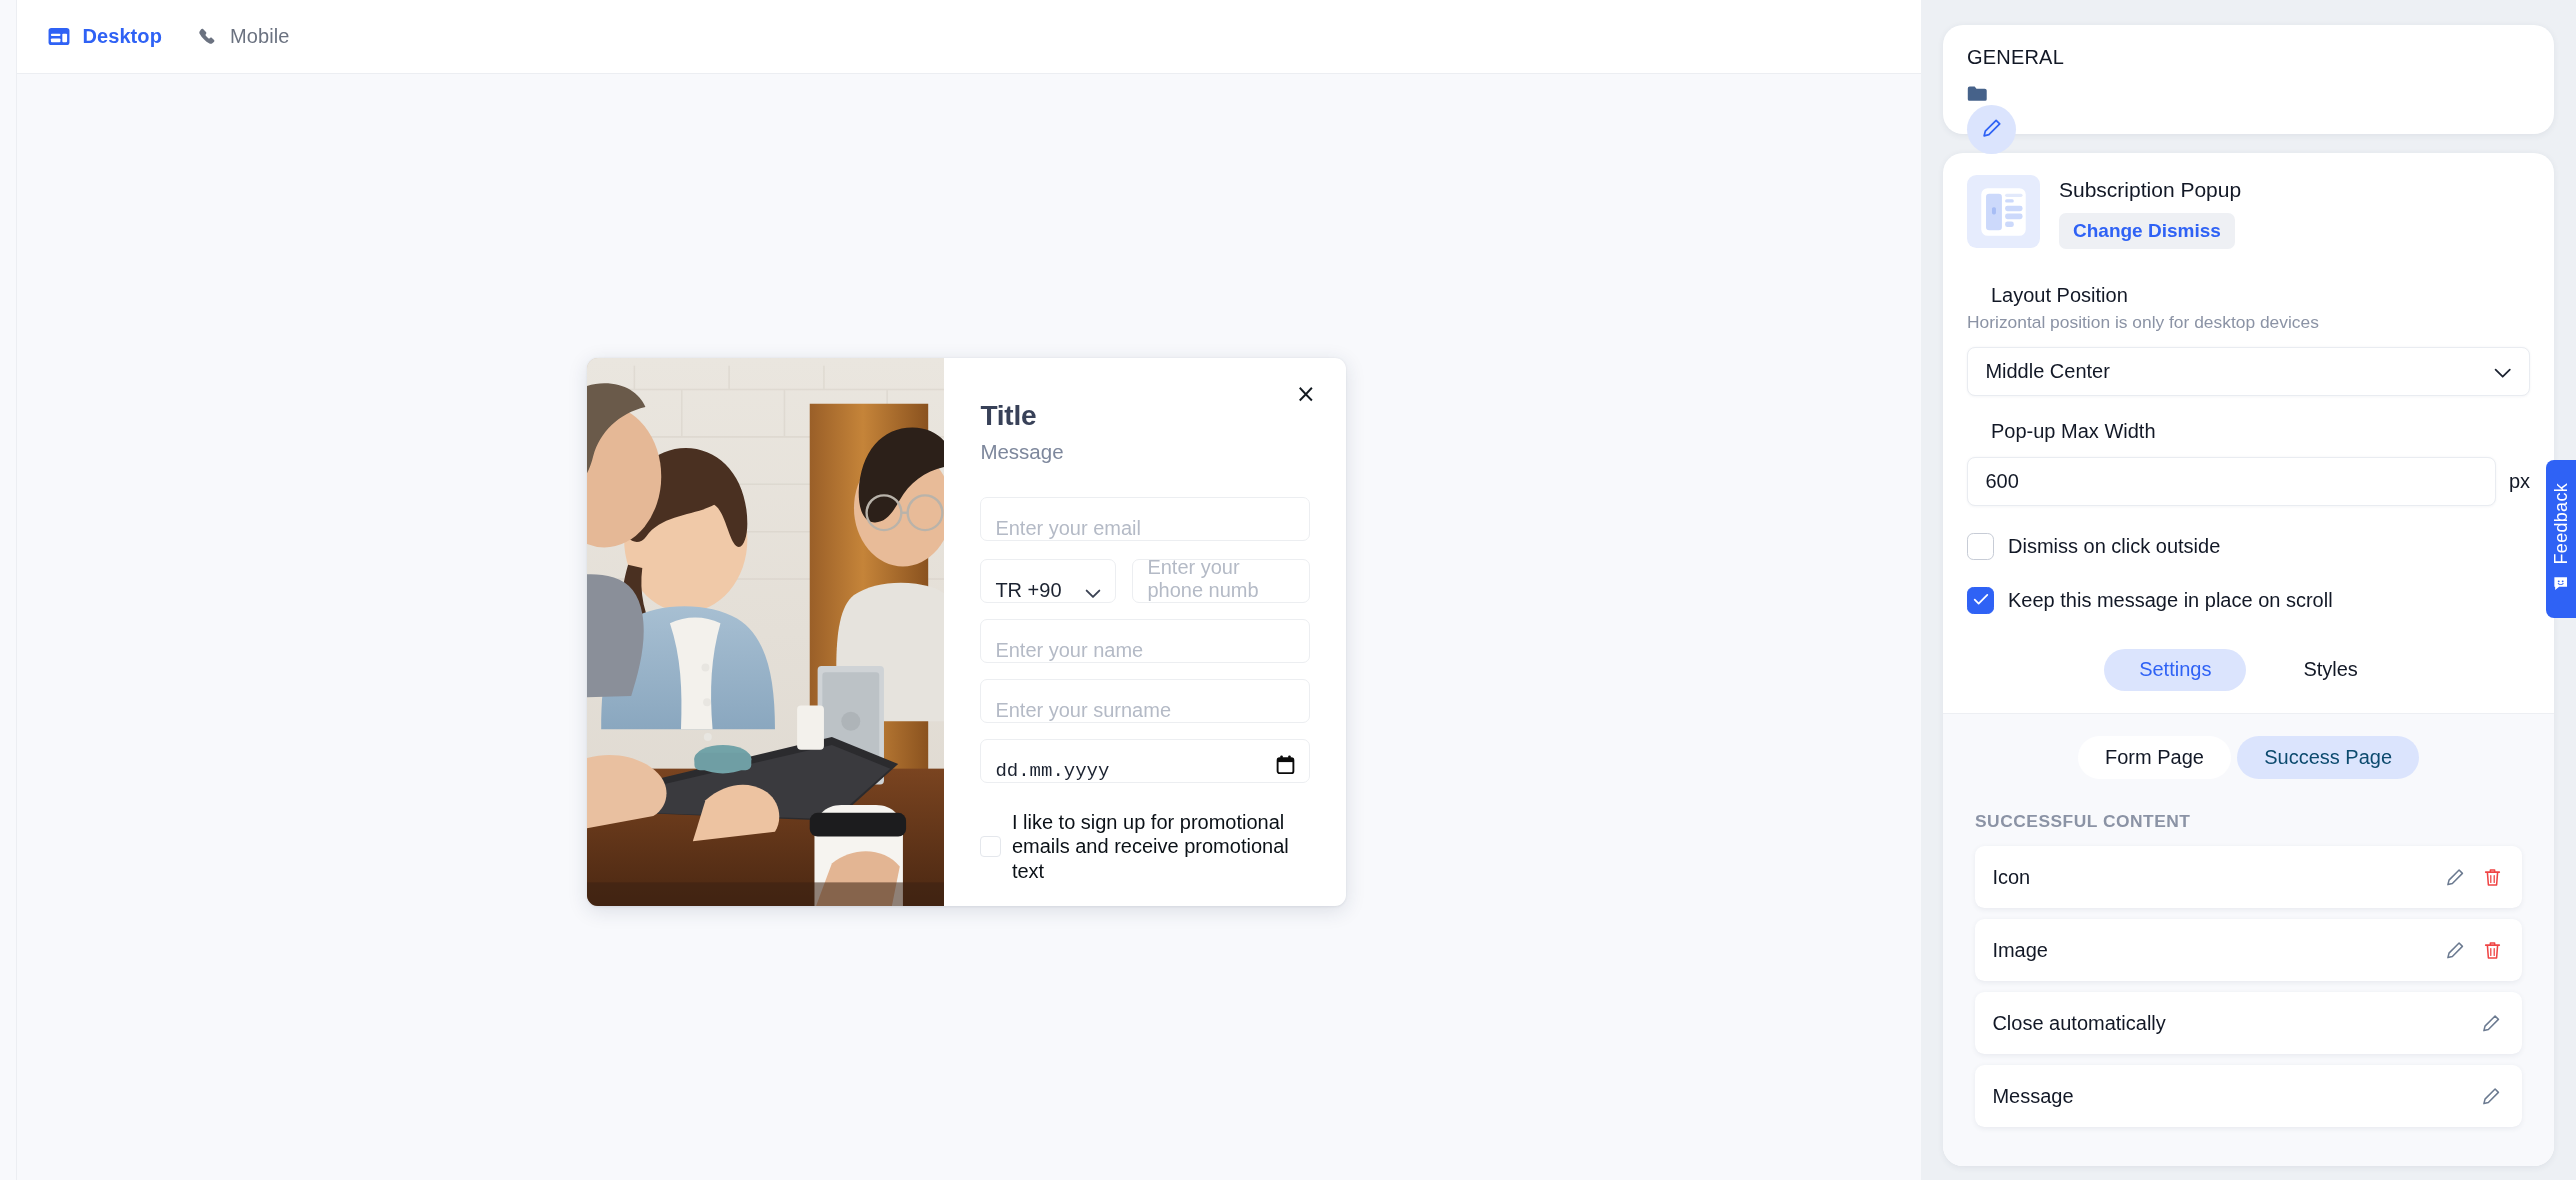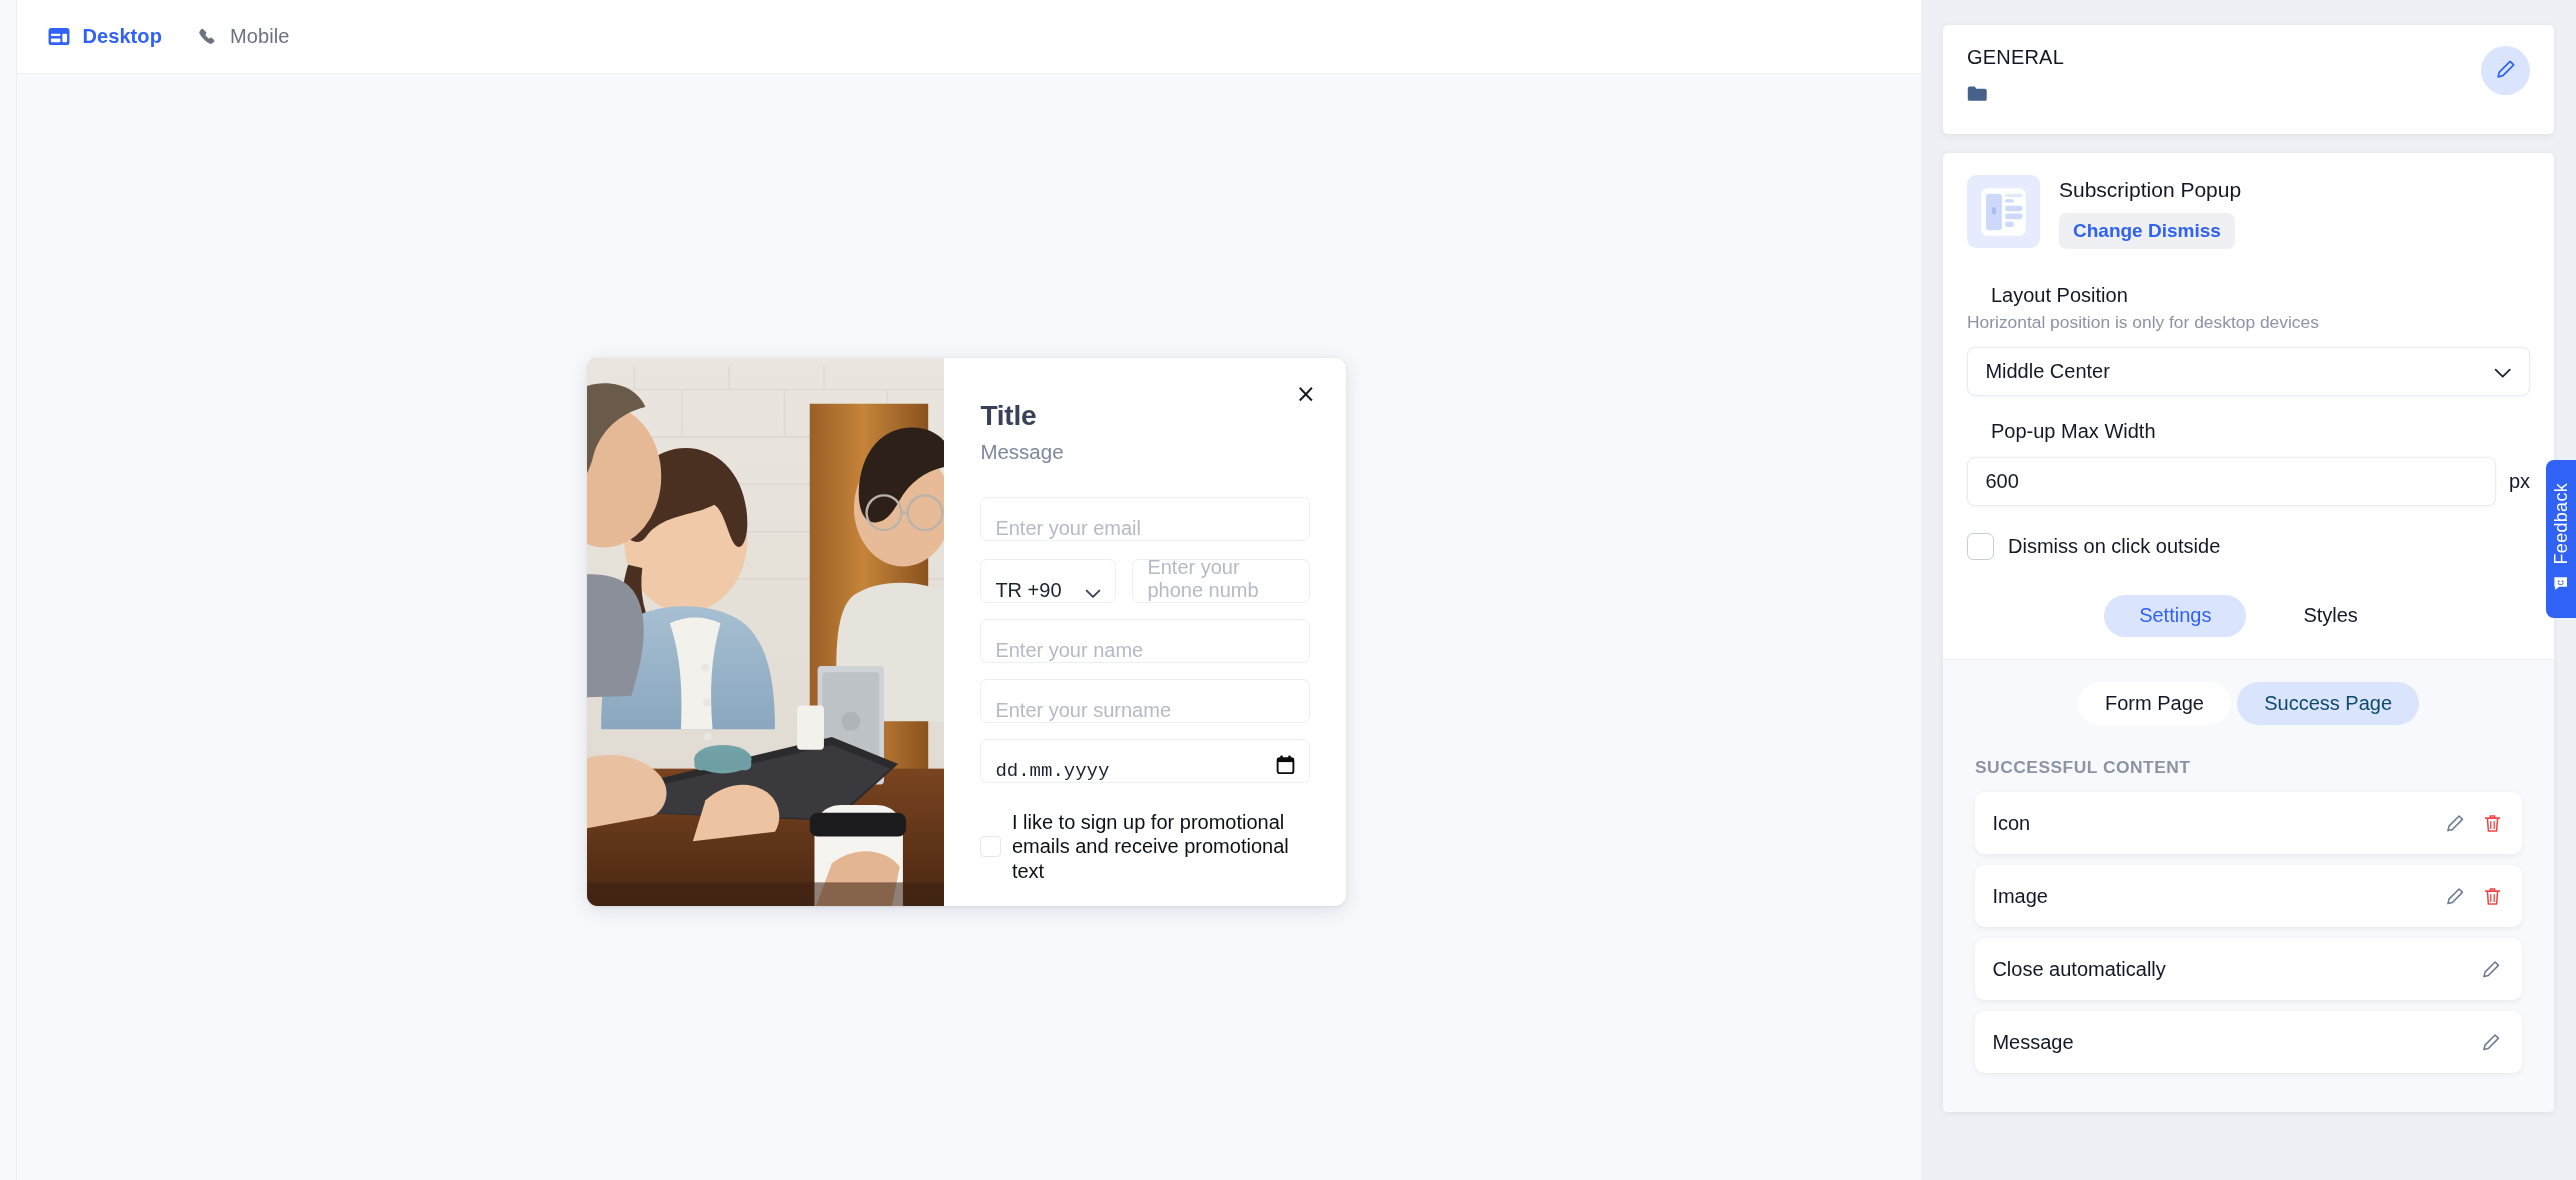--- a/index.html
+++ b/index.html
@@ -159,22 +159,23 @@
   .right-panel {
     width: 655px;
     height: 1181px;
     background: #edf0f4;
     padding: 25px 22px 0 22px;
     position: relative;
     overflow: hidden;
   }
   .card {
     background: #ffffff;
-    border-radius: 5px;
+    border-radius: 20px;
     box-shadow: 0 1.6px 6.3px rgba(40,55,90,.07);
+    flex-direction: column;
   }
   .card-general {
     height: 109px;
     padding: 20.5px 24px;
     display: flex;
     align-items: flex-start;
     justify-content: space-between;
   }
   .general-title {
     font-size: 20px;
@@ -592,20 +593,30 @@
           <span>600</span>
         </div>
         <span class="px-label">px</span>
       </div>
 
       <div class="chk-row">
         <div class="chk-box"></div>
         <span class="chk-label">Dismiss on click outside</span>
       </div>
 
+      <div class="chk-row">
+        <div class="chk-box checked">
+          <span>
+            <svg width="16" height="12.6" viewBox="0 0 20 16">
+                <path d="M2 8.5l5 5L18 2.5" fill="none" stroke="#ffffff" stroke-width="2.2" stroke-linecap="round" stroke-linejoin="round"></path>
+              </svg>
+          </span>
+        </div>
+        <span class="chk-label">Keep this message in place on scroll</span>
+      </div>
 
       <div class="seg-tabs">
         <div class="seg-tab active">Settings</div>
         <div class="seg-tab idle">Styles</div>
       </div>
 
       <div class="page-section">
         <div class="page-tabs">
           <div class="page-tab white">Form Page</div>
           <div class="page-tab active">Success Page</div>

